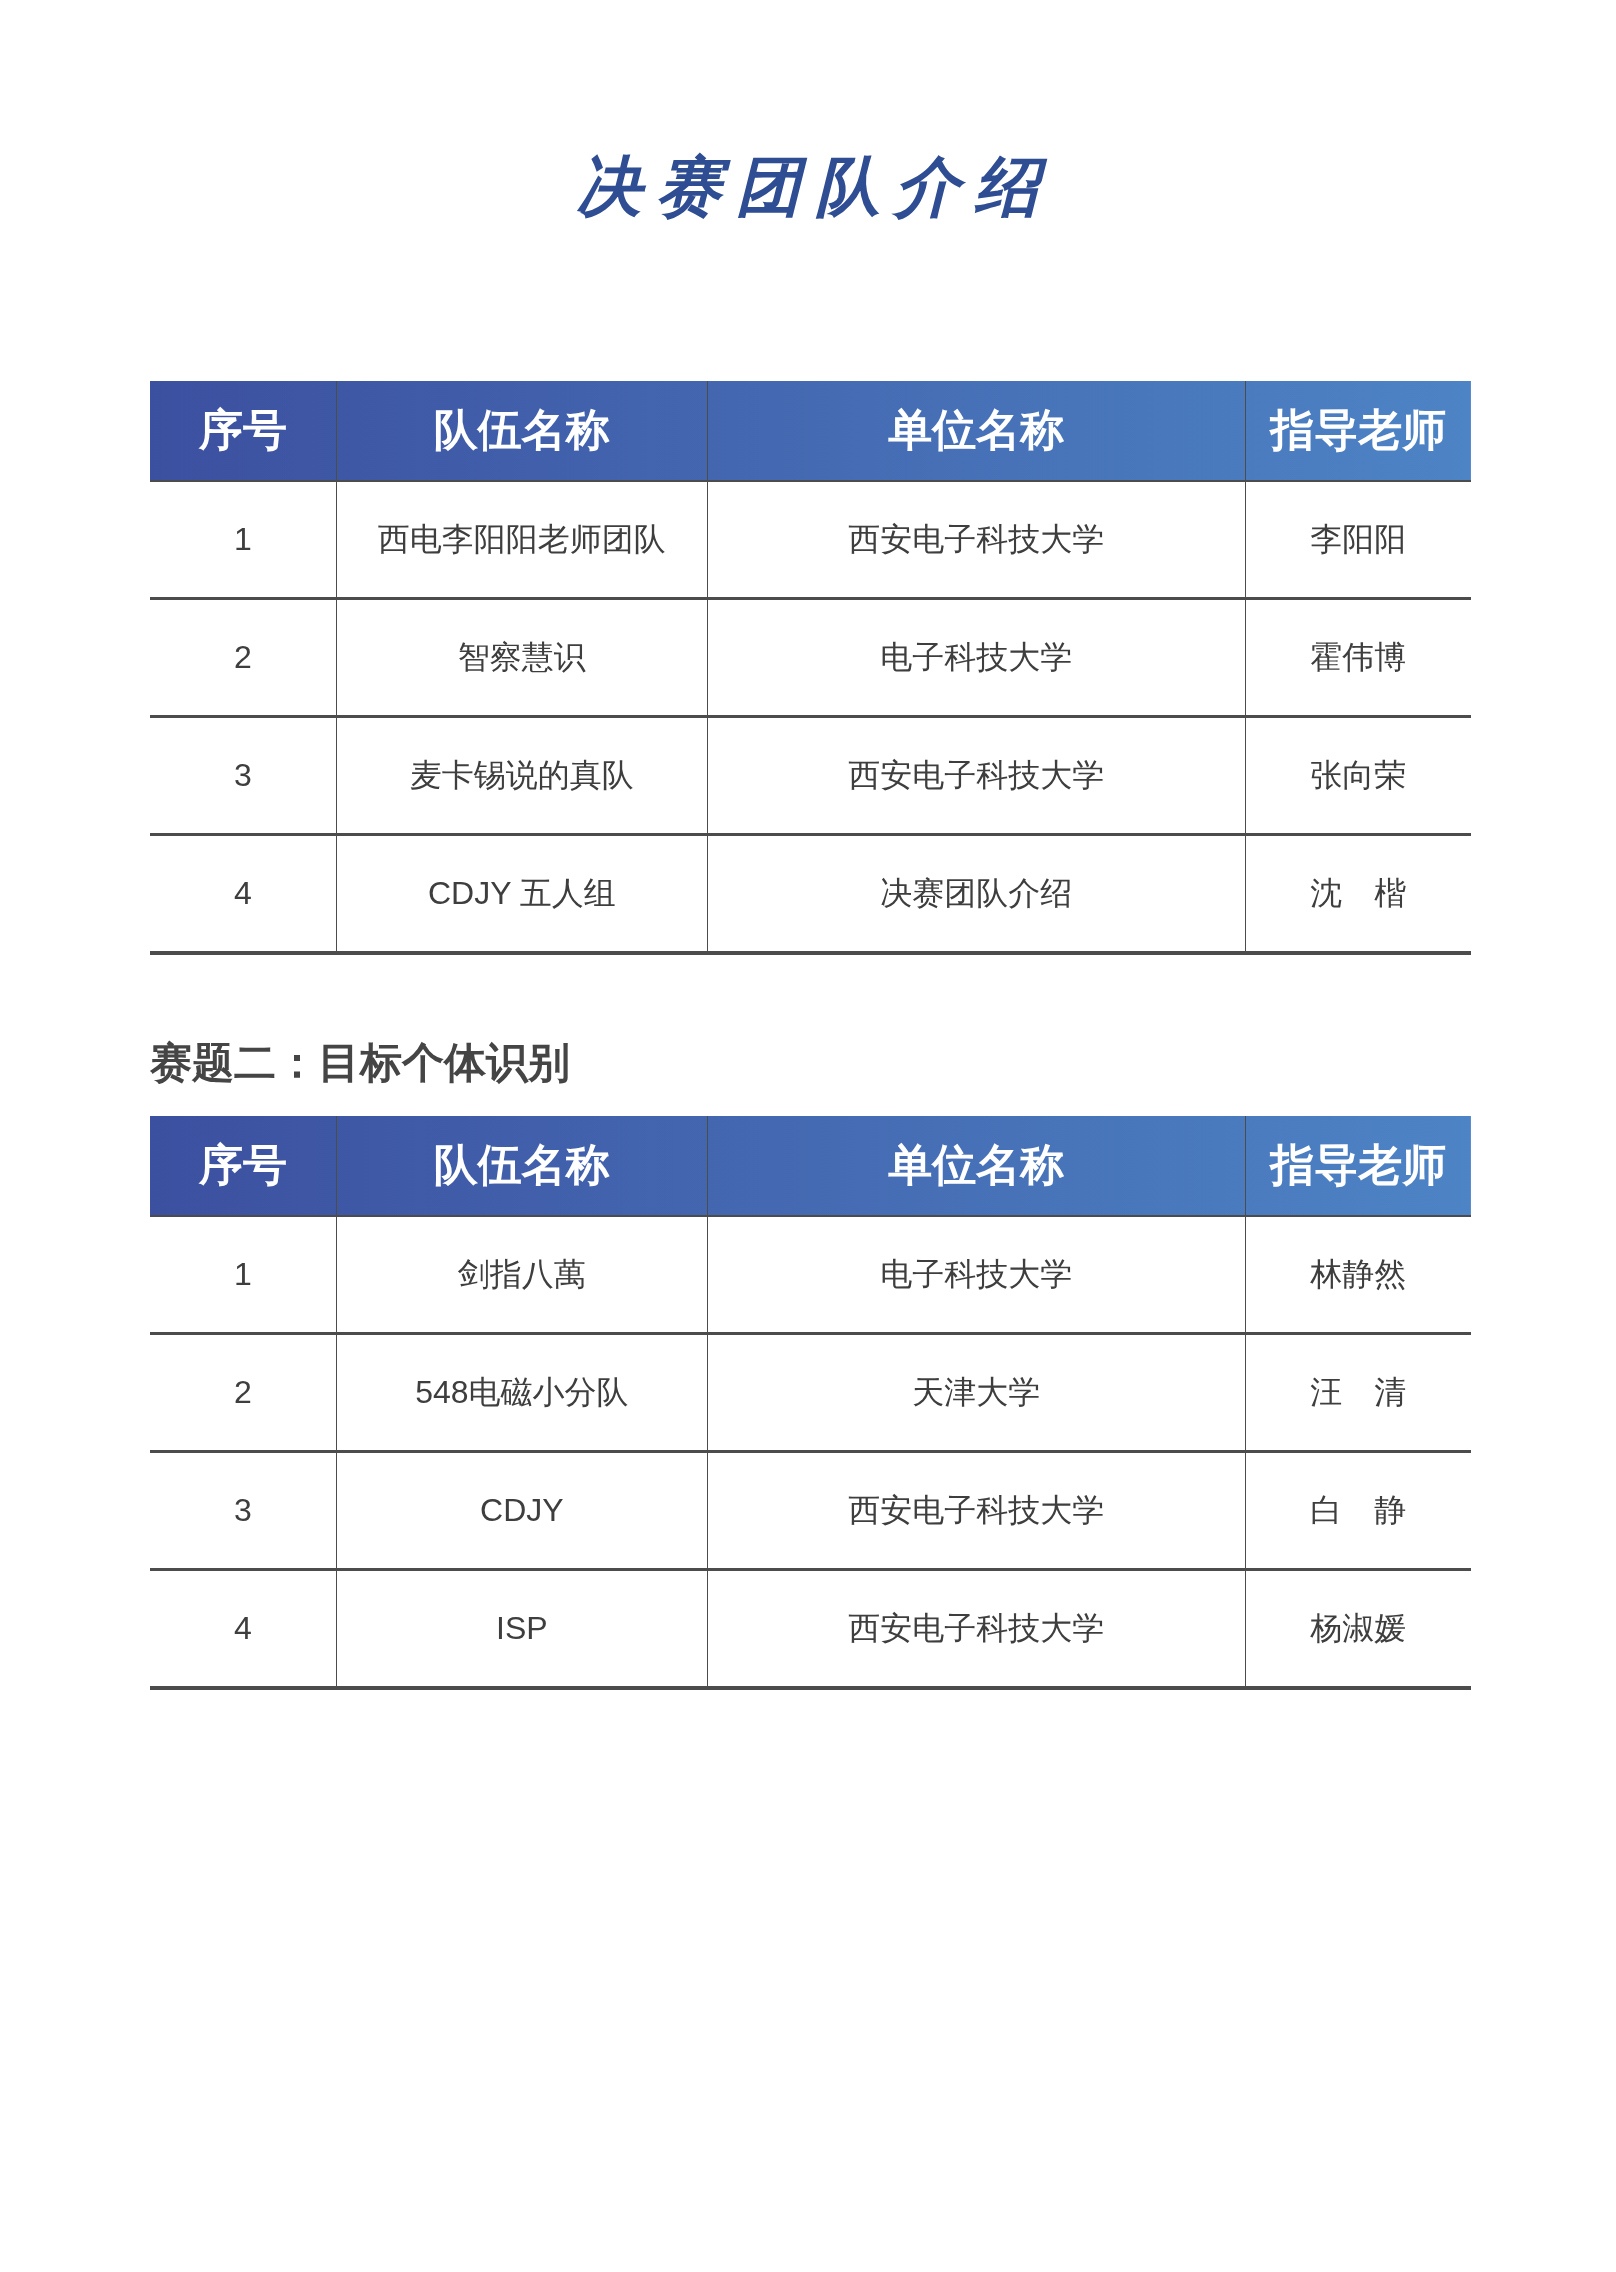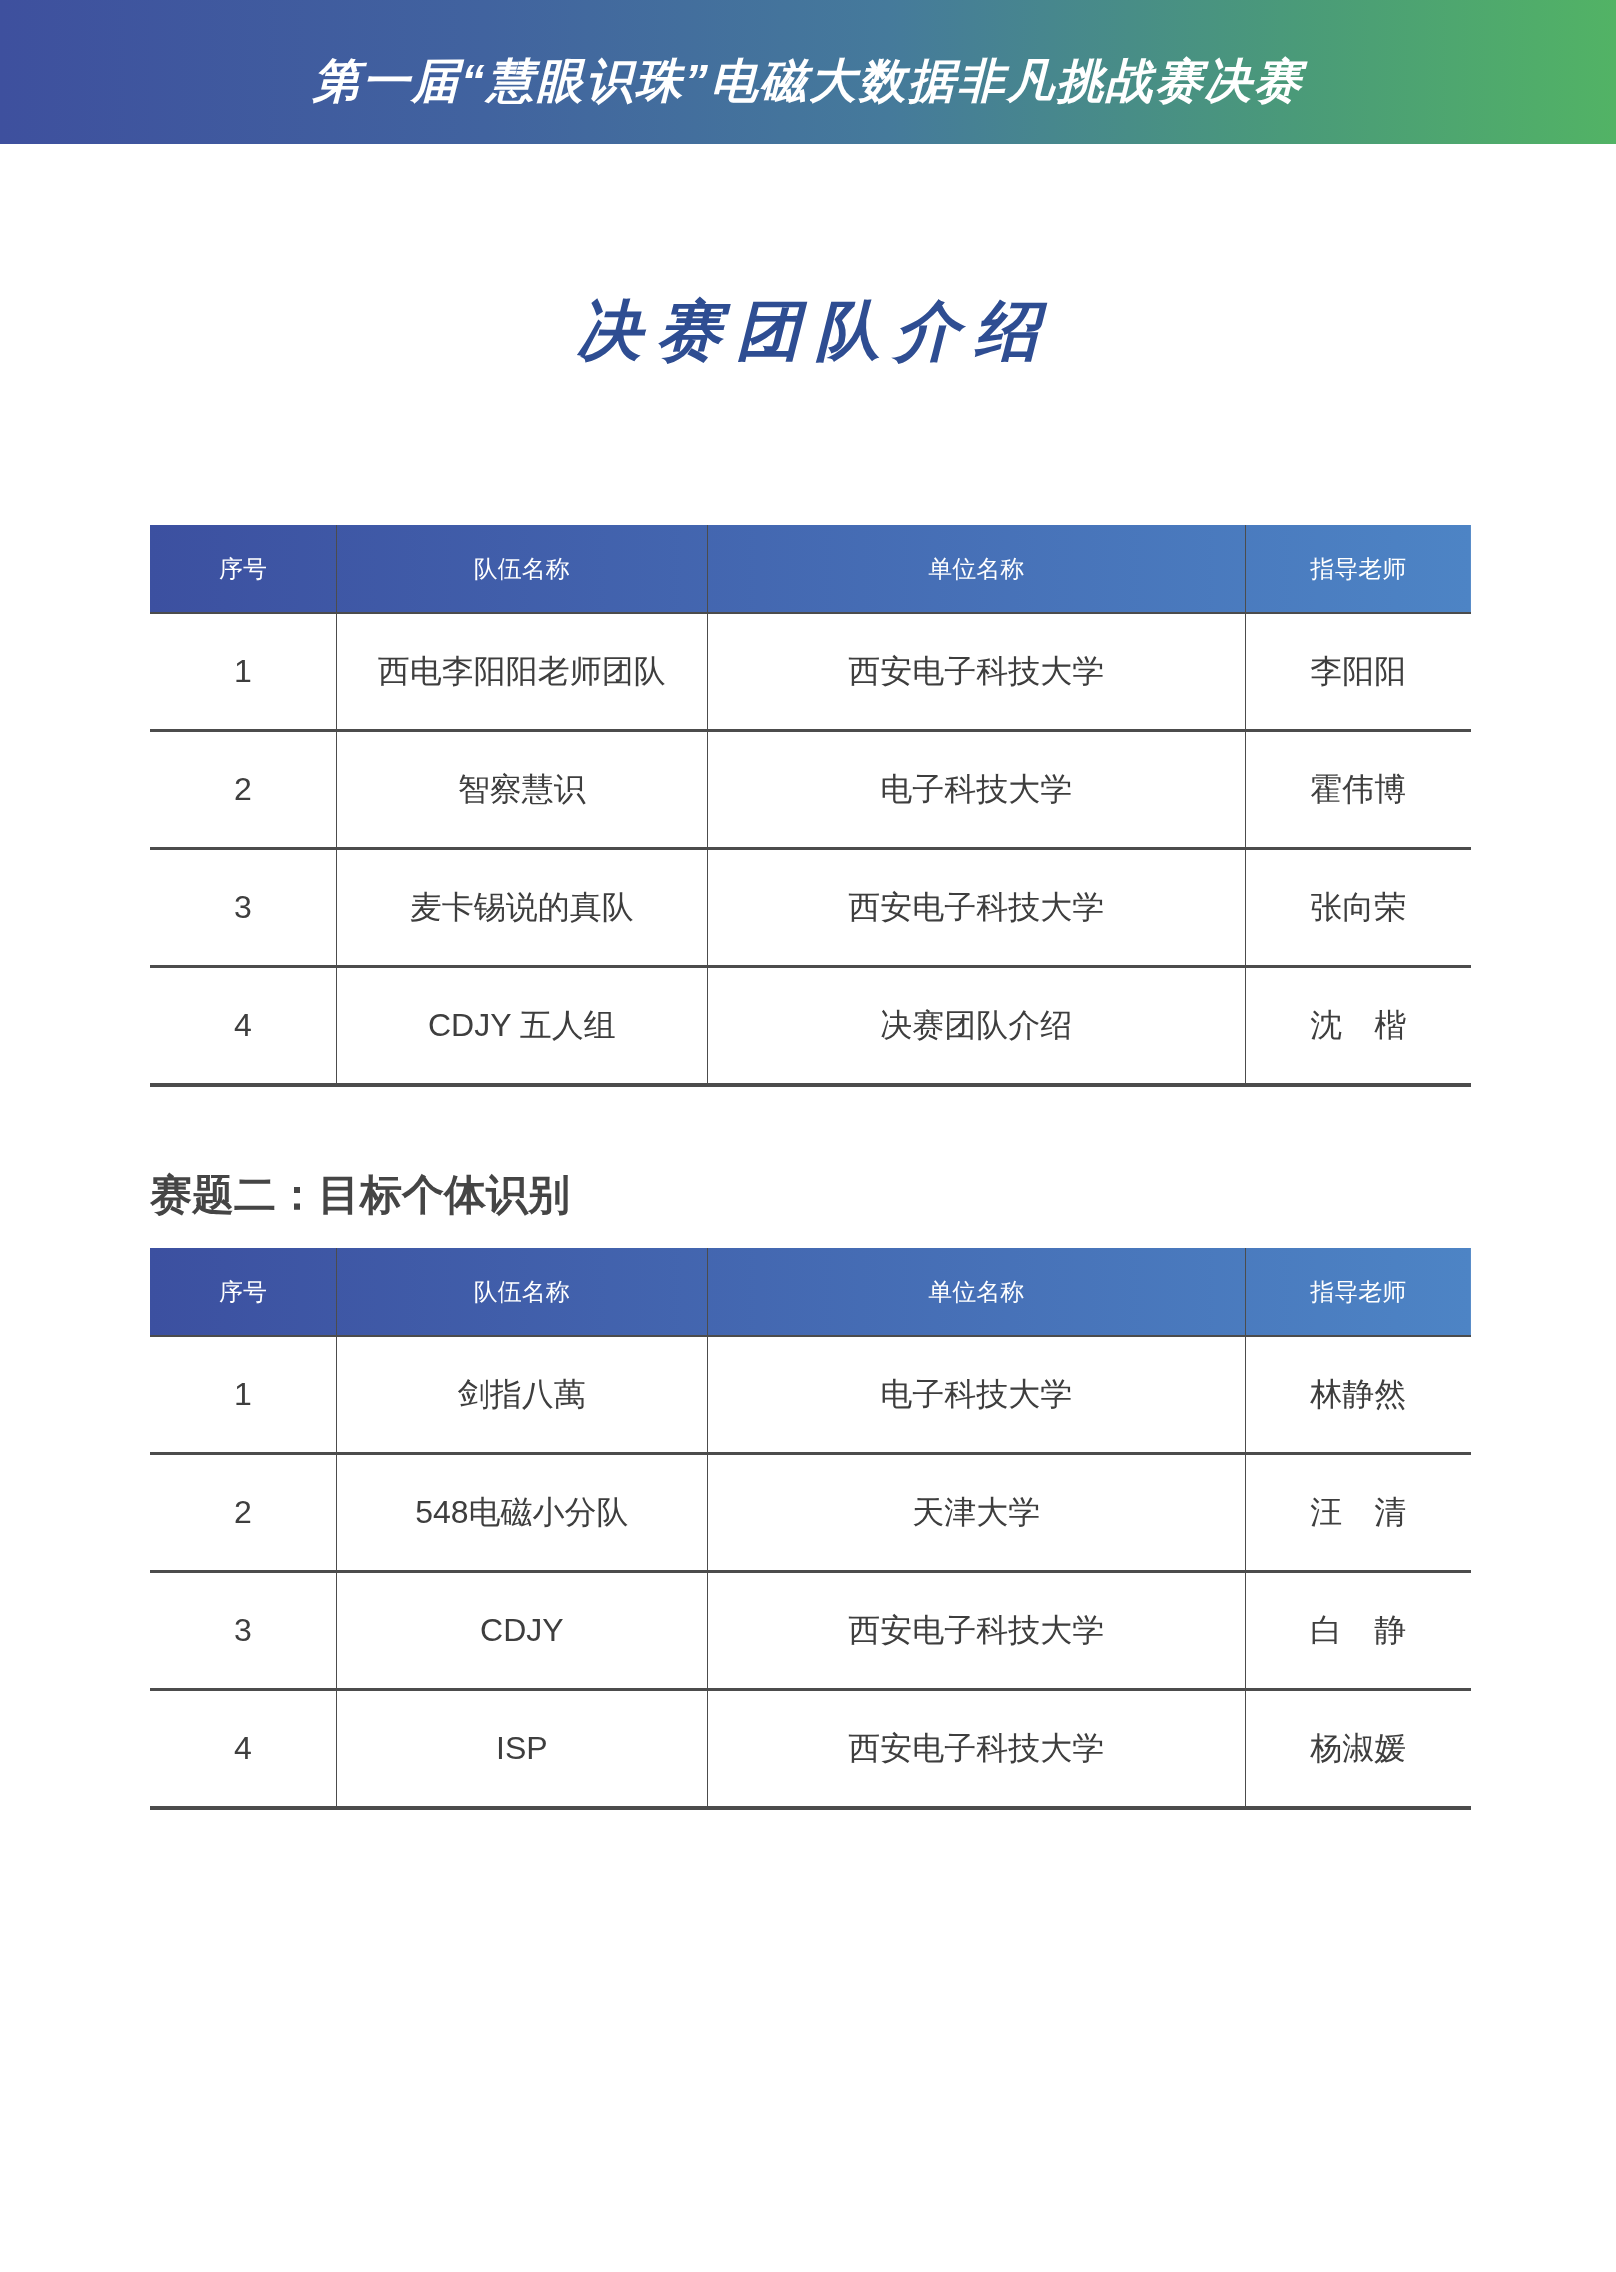--- a/index.html
+++ b/index.html
@@ -64,26 +64,26 @@
   table.teams-table col.c0 { width: 14.1%; }
   table.teams-table col.c1 { width: 28.1%; }
   table.teams-table col.c2 { width: 40.7%; }
   table.teams-table col.c3 { width: 17.1%; }
   table.teams-table thead tr {
     background: linear-gradient(90deg, #3c50a0 0%, #4d84c5 100%);
   }
   table.teams-table th {
     height: 87px;
     color: #ffffff;
-    font-size: 24px;
-    font-weight: 400;
+    font-size: 44px;
+    font-weight: 700;
     text-align: center;
     vertical-align: middle;
     border-bottom: 2.4px solid #4c4c4c;
-    padding: 0;
+    padding: 6px;
   }
   table.teams-table td {
     height: 115px;
     font-size: 32px;
     color: #3e3e3e;
     text-align: center;
     vertical-align: middle;
     border-bottom: 3.2px solid #4c4c4c;
     padding: 0;
   }
@@ -93,23 +93,20 @@
   }
   table.teams-table tbody tr:last-child td {
     border-bottom: 4.8px solid #4c4c4c;
   }
 </style>
 </head>
 <body>
 
 <div class="page">
 
-  <div class="banner">
-    <div class="banner-title">第一届“慧眼识珠”电磁大数据非凡挑战赛决赛</div>
-  </div>
 
   <div class="page-title">决赛团队介绍</div>
 
   <div class="content">
 
     <section class="section-first">
       <table class="teams-table">
         <colgroup>
             <col class="c0">
             <col class="c1">

